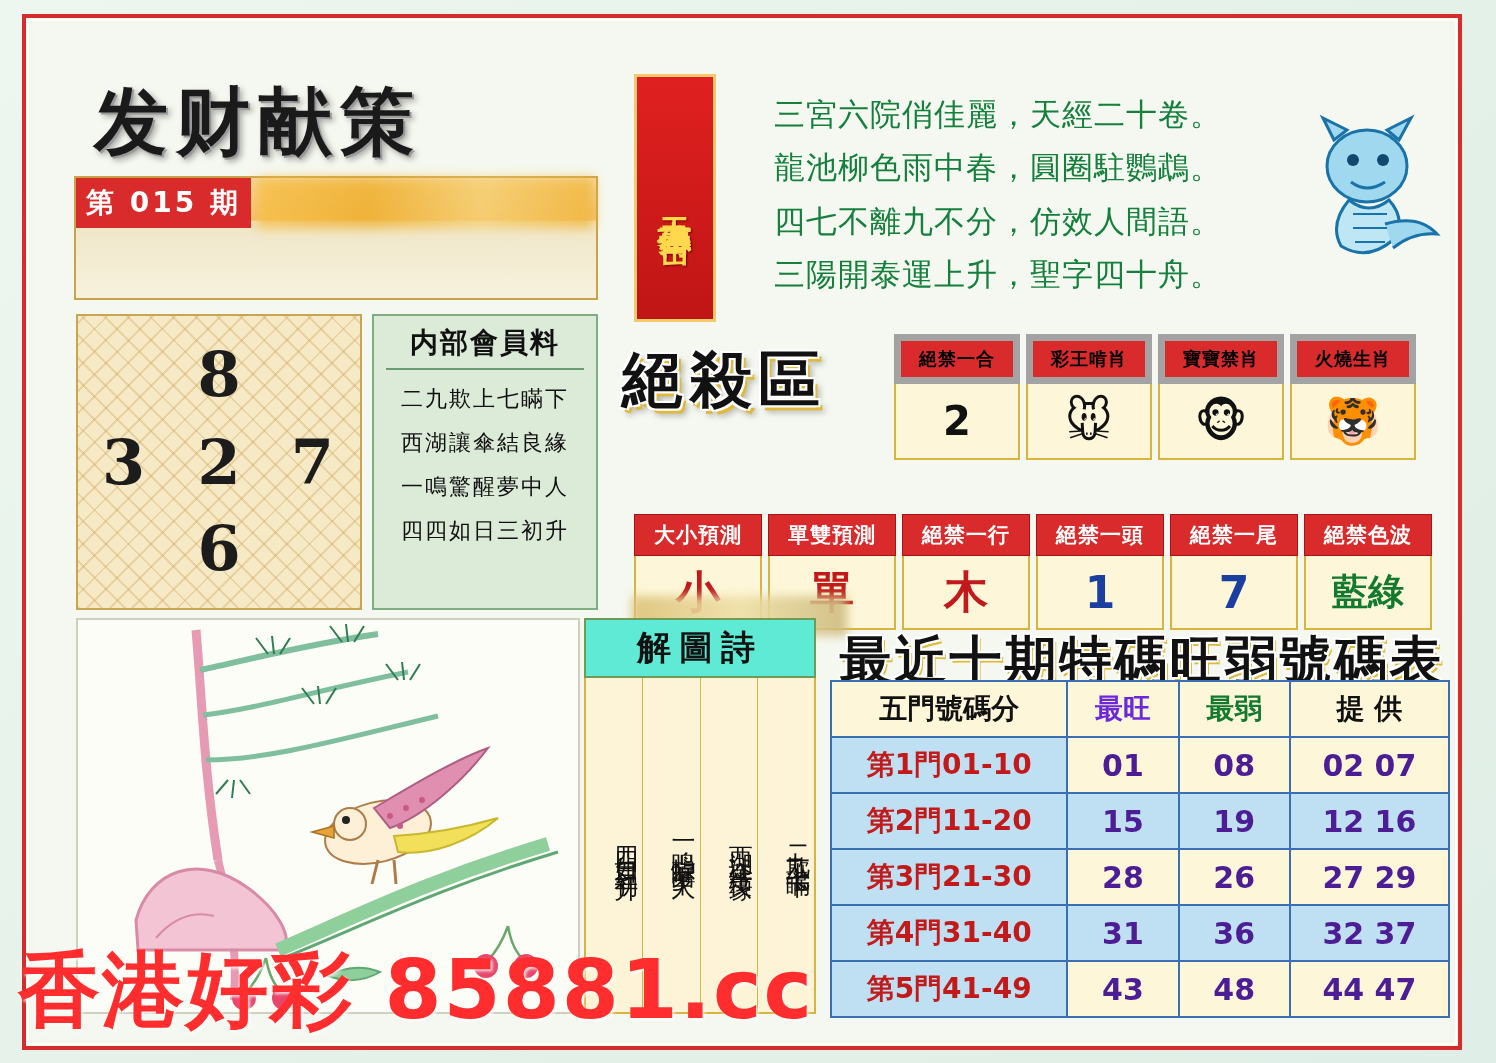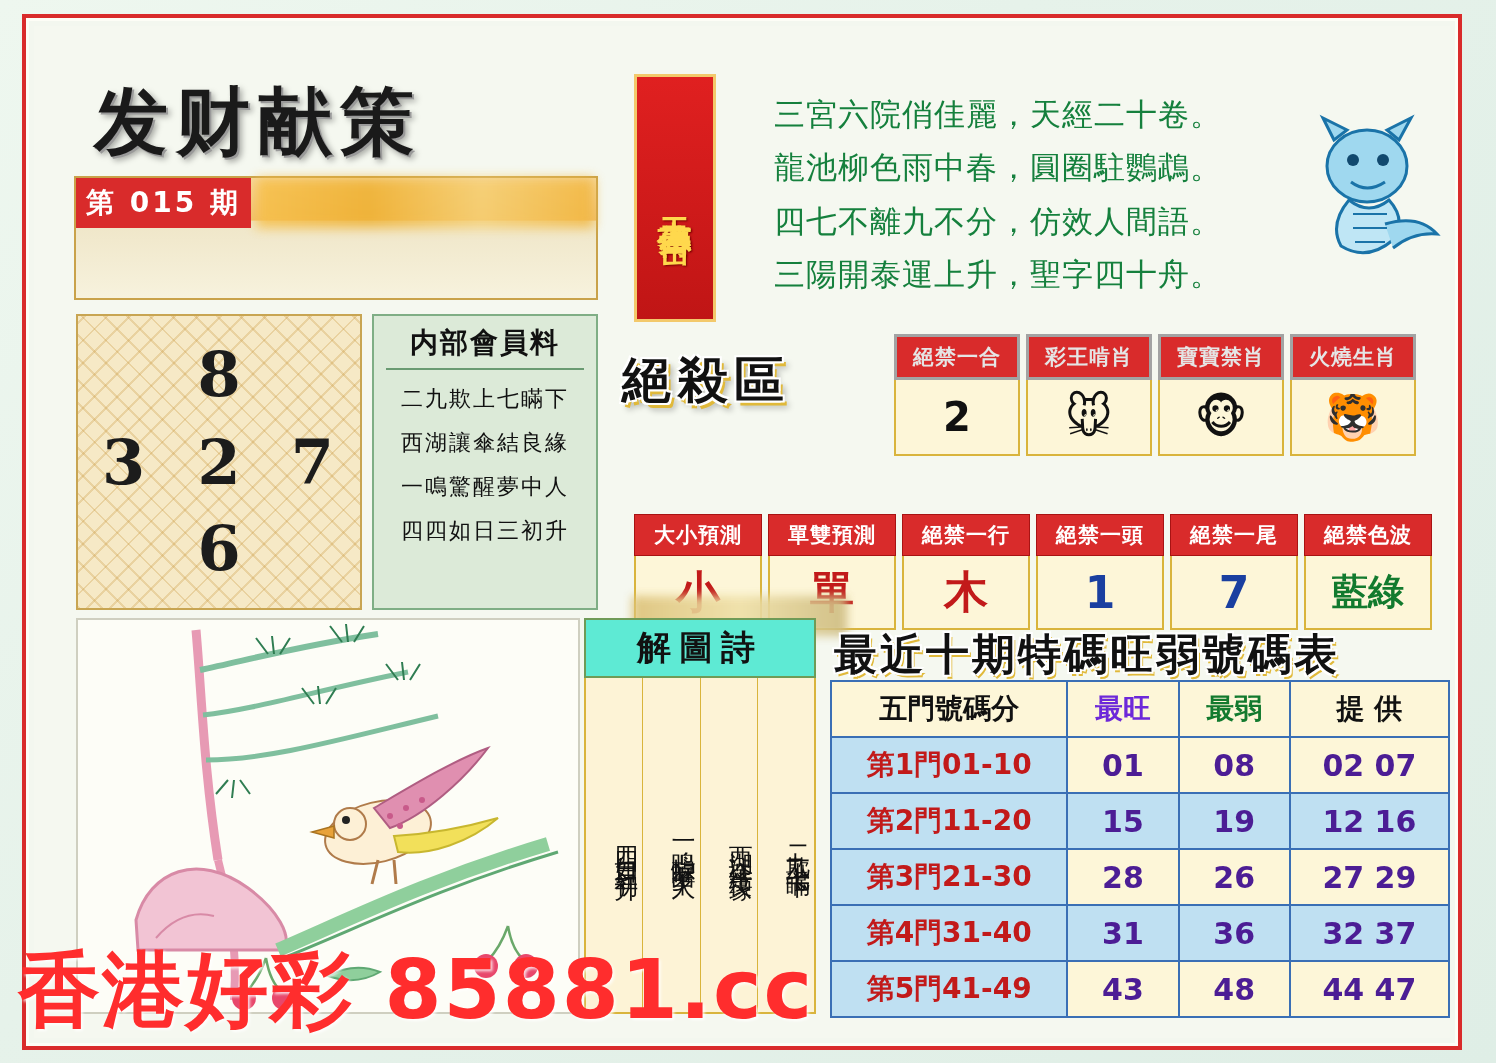--- a/index.html
+++ b/index.html
@@ -97,31 +97,31 @@
   .member-title-rule{height:2px;background:#6a9b72;margin:6px 12px 10px;}
   .member-line{
     font-family:"DejaVu Serif","Liberation Serif",serif;
     font-size:22px;color:#111;text-align:center;margin:14px 0;letter-spacing:2px;
   }
 
   
   .jssq{
     position:absolute;left:588px;top:318px;width:268px;height:72px;
     font-family:"DejaVu Sans","Liberation Sans",sans-serif;
-    font-size:50px;font-weight:bold;color:#111;letter-spacing:6px;
+    font-size:62px;font-weight:bold;color:#111;letter-spacing:6px;
     line-height:72px;white-space:nowrap;
     text-shadow:-2px -2px 0 #fff,2px -2px 0 #fff,-2px 2px 0 #fff,2px 2px 0 #fff,
                 4px 5px 0 #e0b93a, 6px 7px 6px rgba(0,0,0,.3);
   }
 
   .cellgrid{position:absolute;left:860px;top:308px;width:552px;}
   .cell{float:left;width:126px;margin-right:6px;}
   .cell-head{
-    background:#d92b2b;color:#e5e5e5;font-size:21px;font-weight:bold;
-    text-align:center;padding:6px 0;letter-spacing:1px;border:3px solid #a3a3a3;
+    background:#d92b2b;color:#000000;font-size:18px;font-weight:bold;
+    text-align:center;padding:6px 0;letter-spacing:1px;border:7px solid #a3a3a3;
   }
   .cell-body{
     background:#fdf6d8;border:2px solid #d9b43c;border-top:none;height:74px;
     display:flex;align-items:center;justify-content:center;
     font-size:40px;font-weight:bold;color:#111;
   }
   .zodiac{font-size:46px;line-height:1;}
 
   .rowgrid{position:absolute;left:600px;top:464px;width:812px;margin-top:24px;}
   .rcell{float:left;width:128px;margin-right:6px;}
@@ -165,22 +165,22 @@
     writing-mode:vertical-rl;text-orientation:upright;
     font-family:"DejaVu Serif","Liberation Serif",serif;
     font-size:24px;color:#111;letter-spacing:5px;
     padding:10px 0;text-align:center;
     display:flex;justify-content:center;
   }
   .jcol:first-child{border-left:none;}
 
   
   .tbl-title{
-    position:absolute;left:800px;top:600px;width:616px;text-align:left;
-    font-size:43px;font-weight:bold;color:#111;letter-spacing:3px;
+    position:absolute;left:800px;top:600px;width:616px;text-align:center;
+    font-size:52px;font-weight:bold;color:#111;letter-spacing:3px;
     font-family:"DejaVu Sans","Liberation Sans",sans-serif;
     text-shadow:-2px -2px 0 #fff,2px -2px 0 #fff,-2px 2px 0 #fff,2px 2px 0 #fff,
                 3px 4px 0 #e0b93a;
   }
   table.rank{
     position:absolute;left:796px;top:654px;width:620px;border-collapse:collapse;
     font-family:"DejaVu Sans","Liberation Sans",sans-serif;
   }
   table.rank th,table.rank td{
     border:2px solid #3a6fb5;text-align:center;height:52px;font-size:30px;font-weight:bold;

